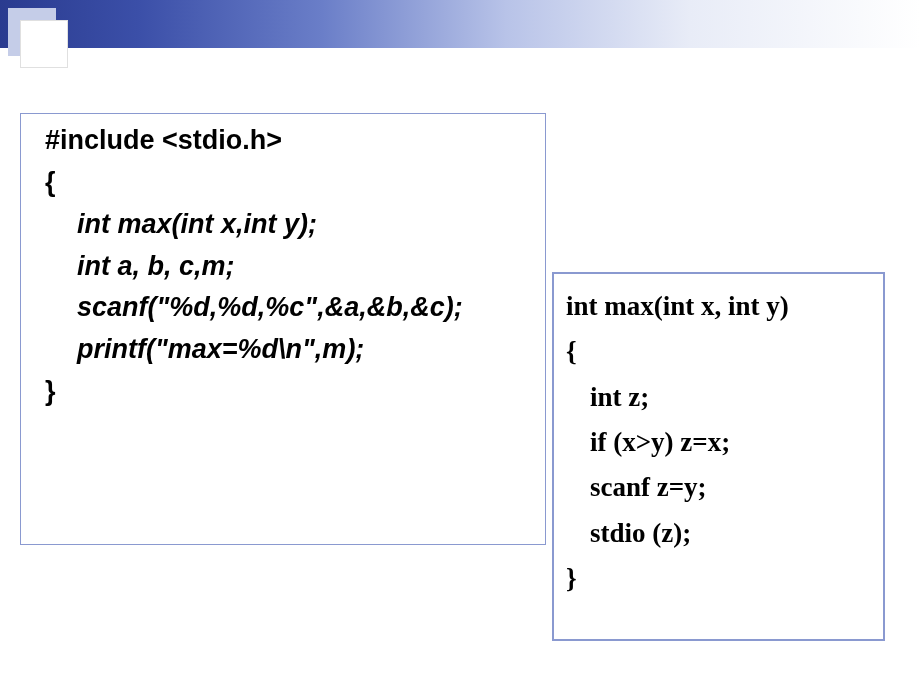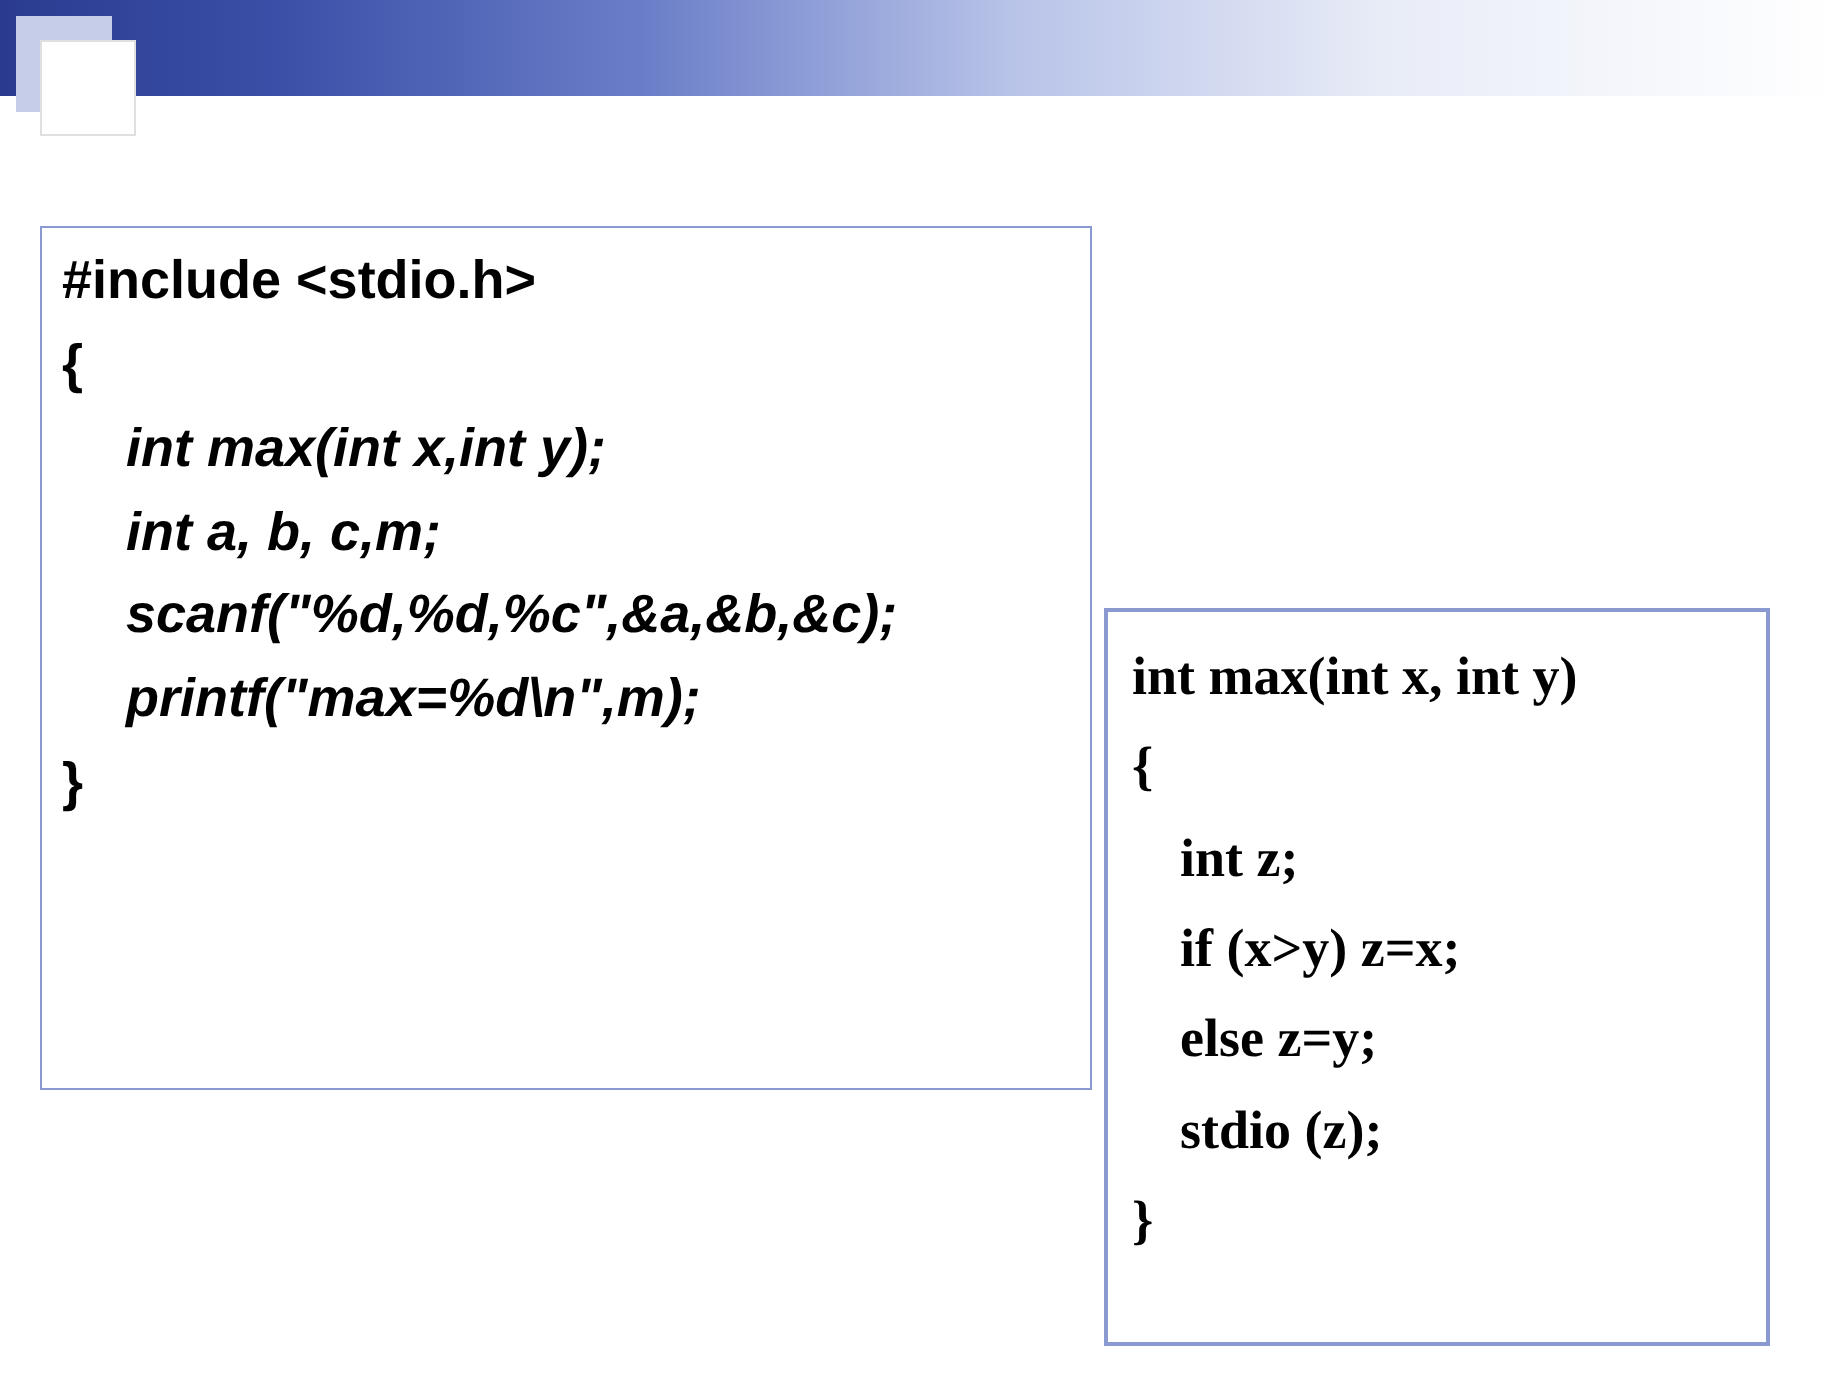--- a/index.html
+++ b/index.html
@@ -40,42 +40,41 @@
       border: 1px solid #e0e0e0;
     }
     .code-box-left {
       position: absolute;
       top: 113px;
       left: 20px;
       width: 526px;
       height: 432px;
       border: 1px solid #8a99d0;
       background: #ffffff;
-      padding: 6px 10px;
+      padding: 6px 24px;
       font-family: Arial, Helvetica, sans-serif;
       font-weight: bold;
       font-size: 27px;
       line-height: 1.55;
       color: #000000;
     }
     .code-box-right {
       position: absolute;
       top: 272px;
       left: 552px;
       width: 333px;
       height: 369px;
       border: 2px solid #8a99d0;
       background: #ffffff;
       padding: 10px 12px;
       font-family: "Times New Roman", serif;
       font-weight: bold;
       font-size: 27px;
       line-height: 1.68;
       color: #000000;
-      margin-top: 32px;
     }
     .indent1 {
       padding-left: 32px;
       font-style: italic;
     }
     .indent2 {
       padding-left: 24px;
     }
   </style>
 </head>
@@ -93,16 +92,16 @@
   <div class="indent1">scanf("%d,%d,%c",&amp;a,&amp;b,&amp;c);</div>
   <div class="indent1">printf("max=%d\n",m);</div>
   <div>}</div>
 </div>
 
 <div class="code-box-right">
   <div>int  max(int x, int y)</div>
   <div>{</div>
   <div class="indent2">int z;</div>
   <div class="indent2">if  (x&gt;y)  z=x;</div>
-  <div class="indent2">else z=y;</div>
+  <div class="indent2">scanf z=y;</div>
   <div class="indent2">stdio (z);</div>
   <div>}</div>
 </div>
 
 </body></html>

